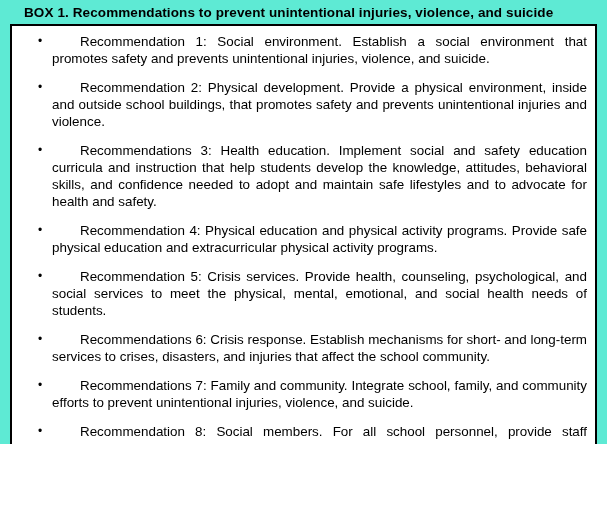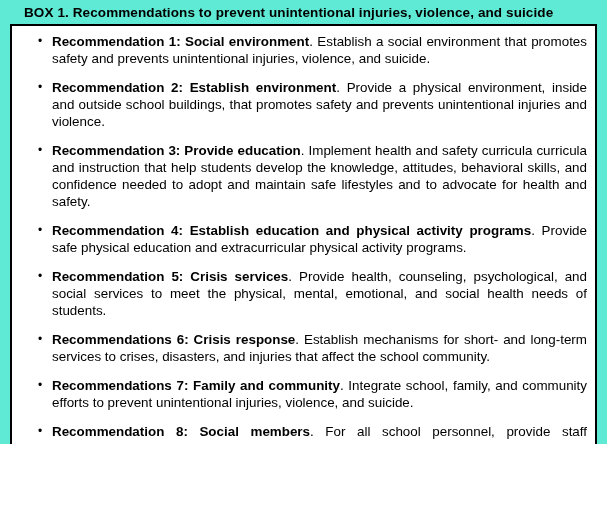--- a/index.html
+++ b/index.html
@@ -53,51 +53,52 @@
     font-size: 12px;
     line-height: 17px;
   }
   .rec-content {
     flex: 1;
     font-size: 13.4px;
     line-height: 17px;
     text-align: justify;
   }
   .rec-content .rec-bold {
-    font-weight: bold;
+    font-weight: normal;
+    margin-left: 28px;
   }
 </style>
 </head>
 <body>
 
 <div class="page">
 
   <h1 class="box-title">BOX 1. Recommendations to prevent unintentional injuries, violence, and suicide</h1>
 
   <div class="rec-box">
     <ul class="rec-list">
 
       <li>
         <span class="bullet">•</span>
         <span class="rec-content"><span class="rec-bold">Recommendation 1: Social environment</span><span>. Establish a social environment that promotes safety and prevents unintentional injuries, violence, and suicide.</span></span>
       </li>
 
       <li>
         <span class="bullet">•</span>
-        <span class="rec-content"><span class="rec-bold">Recommendation 2: Establish environment</span><span>. Provide a physical environment, inside and outside school buildings, that promotes safety and prevents unintentional injuries and violence.</span></span>
+        <span class="rec-content"><span class="rec-bold">Recommendation 2: Physical development</span><span>. Provide a physical environment, inside and outside school buildings, that promotes safety and prevents unintentional injuries and violence.</span></span>
       </li>
 
       <li>
         <span class="bullet">•</span>
-        <span class="rec-content"><span class="rec-bold">Recommendation 3: Provide education</span><span>. Implement health and safety curricula curricula and instruction that help students develop the knowledge, attitudes, behavioral skills, and confidence needed to adopt and maintain safe lifestyles and to advocate for health and safety.</span></span>
+        <span class="rec-content"><span class="rec-bold">Recommendations 3: Health education</span><span>. Implement social and safety education curricula and instruction that help students develop the knowledge, attitudes, behavioral skills, and confidence needed to adopt and maintain safe lifestyles and to advocate for health and safety.</span></span>
       </li>
 
       <li>
         <span class="bullet">•</span>
-        <span class="rec-content"><span class="rec-bold">Recommendation 4: Establish education and physical activity programs</span><span>. Provide safe physical education and extracurricular physical activity programs.</span></span>
+        <span class="rec-content"><span class="rec-bold">Recommendation 4: Physical education and physical activity programs</span><span>. Provide safe physical education and extracurricular physical activity programs.</span></span>
       </li>
 
       <li>
         <span class="bullet">•</span>
         <span class="rec-content"><span class="rec-bold">Recommendation 5: Crisis services</span><span>. Provide health, counseling, psychological, and social services to meet the physical, mental, emotional, and social health needs of students.</span></span>
       </li>
 
       <li>
         <span class="bullet">•</span>
         <span class="rec-content"><span class="rec-bold">Recommendations 6: Crisis response</span><span>. Establish mechanisms for short- and long-term services to crises, disasters, and injuries that affect the school community.</span></span>

